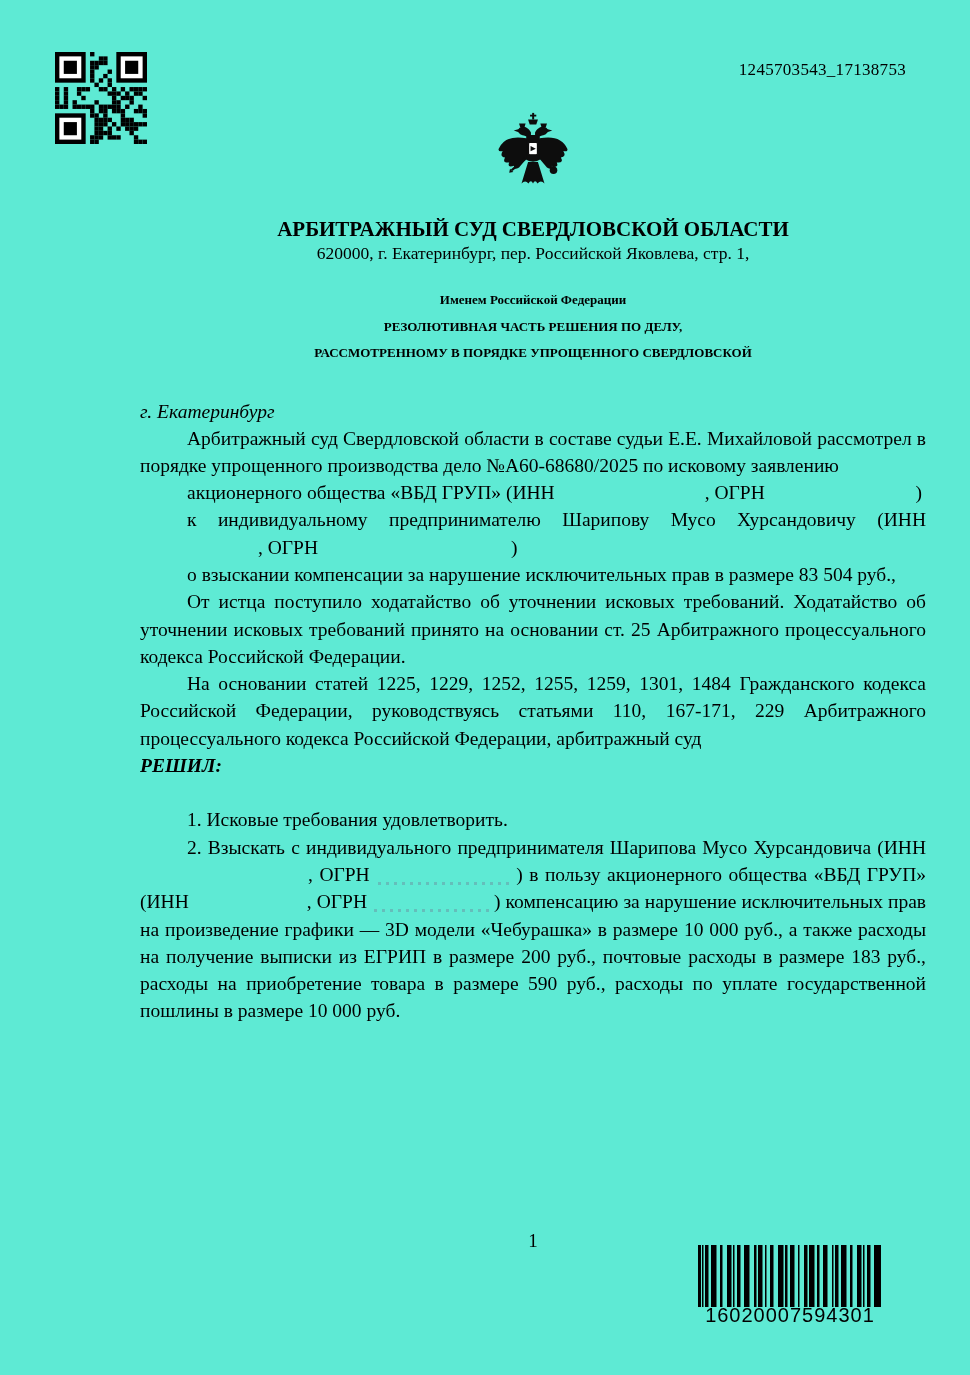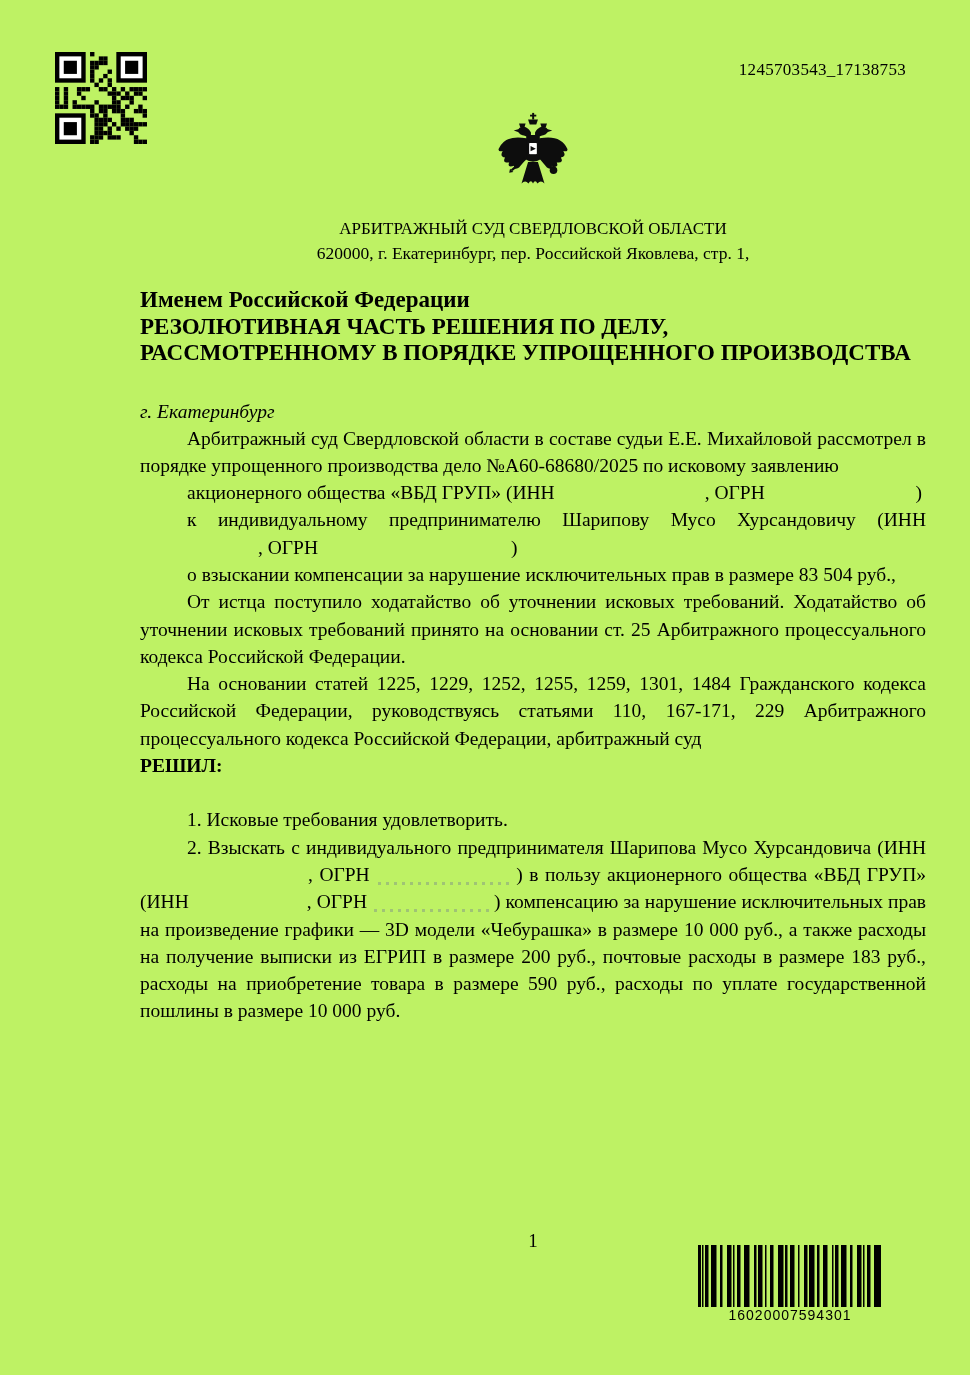--- a/index.html
+++ b/index.html
@@ -1,49 +1,49 @@
 <!DOCTYPE html>
 <html lang="ru"><head>
 <meta charset="utf-8">
 <style>
   html,body { margin:0; padding:0; background:#ffffff; }
   .page {
-    position:relative; width:970px; height:1375px; background:#bef264;
+    position:relative; width:970px; height:1375px; background:#5eead4;
     font-family:"Liberation Serif", serif; color:#000; overflow:hidden;
   }
   
   .qr { position:absolute; top:52px; left:55px; width:92px; height:95px; }
   .doc-number { position:absolute; top:60px; right:64px; font-size:17px; letter-spacing:.3px; }
   
   .sheet { position:absolute; left:140px; top:0; width:786px; }
   .emblem-wrap { margin-top:112px; display:flex; justify-content:center; }
   .emblem-wrap svg { width:82px; height:92px; }
   .court-block { margin-top:12px; text-align:center; }
-  .court-name { font-weight:normal; font-size:17px; line-height:26px;margin-top:8px; }
+  .court-name { font-weight:bold; font-size:21px; line-height:26px;margin-top:8px; }
   .court-line { font-size:17.5px; line-height:23px; }
-  .title-block { margin-top:22px; text-align:left; font-weight:bold; font-size:23px; line-height:26.5px; }
+  .title-block { margin-top:22px; text-align:center; font-weight:bold; font-size:13px; line-height:26.5px; }
   .meta-block { margin-top:31px; font-size:19.5px; line-height:27px;font-style:italic; }
   .meta-row { display:flex; justify-content:space-between; }
   .body-block { }
   .body-block p {
     margin:0; font-size:19.5px; line-height:27.3px;
     text-align:justify; text-align-last:left; text-indent:47px;
   }
-  .reshil { text-align:right; text-indent:0 !important; font-weight:bold; }
+  .reshil { text-align:right; text-indent:0 !important; font-weight:bold;font-style:italic; }
   .space-before { margin-top:27px !important; }
   .gap { display:inline-block; height:2px; }
   .faint { position:relative; display:inline-block; height:2px; }
   .faint::after {
     content:""; position:absolute; left:2px; right:2px; bottom:-4px; height:3px;
     background:repeating-linear-gradient(90deg, rgba(110,120,145,.38) 0 3px, transparent 3px 8px);
   }
   .page-number { position:absolute; top:1230px; left:140px; width:786px; text-align:center; font-size:19px; }
   .barcode-wrap { position:absolute; top:1245px; left:698px; width:184px; text-align:center; }
   .barcode-wrap svg { display:block; width:184px; height:62px; }
-  .barcode-num { font-family:"Liberation Sans", sans-serif; font-size:14px; line-height:16px; letter-spacing:1px; }
+  .barcode-num { font-family:"Liberation Sans", sans-serif; font-size:20px; line-height:16px; letter-spacing:1px; }
 </style>
 </head>
 <body>
 
 <div class="page">
 
   <div class="qr">
     <svg id="qr-svg" viewBox="0 0 92 92" xmlns="http://www.w3.org/2000/svg">
         <rect x="35.04761904761905" y="0" width="4.380952380952381" height="4.380952380952381" fill="#000"></rect>
         <rect x="43.80952380952381" y="4.380952380952381" width="4.380952380952381" height="4.380952380952381" fill="#000"></rect>
@@ -214,21 +214,21 @@
     </div>
 
     <div class="court-block">
       <div class="court-name">АРБИТРАЖНЫЙ СУД СВЕРДЛОВСКОЙ ОБЛАСТИ</div>
       <div class="court-line">620000, г. Екатеринбург, пер. Российской Яковлева, стр. 1,</div>
     </div>
 
     <div class="title-block">
       <div>Именем Российской Федерации</div>
       <div>РЕЗОЛЮТИВНАЯ ЧАСТЬ РЕШЕНИЯ ПО ДЕЛУ,</div>
-      <div>РАССМОТРЕННОМУ В ПОРЯДКЕ УПРОЩЕННОГО ПРОИЗВОДСТВА</div>
+      <div>РАССМОТРЕННОМУ В ПОРЯДКЕ УПРОЩЕННОГО СВЕРДЛОВСКОЙ</div>
     </div>
 
     <div class="meta-block">
       <div>г. Екатеринбург</div>
     </div>
 
     <div class="body-block">
       <p>Арбитражный суд Свердловской области в составе судьи Е.Е. Михайловой рассмотрел в порядке упрощенного производства дело №А60-68680/2025 по исковому заявлению</p>
       <p><span>акционерного общества «ВБД ГРУП» (ИНН</span><span class="gap" style="width:150px"></span><span>, ОГРН</span> <span class="gap" style="width:146px"></span><span>)</span></p>
       <p><span>к индивидуальному предпринимателю Шарипову Мусо Хурсандовичу (ИНН</span><span class="gap" style="width:118px"></span><span>, ОГРН</span> <span class="gap" style="width:188px"></span><span>)</span></p>

